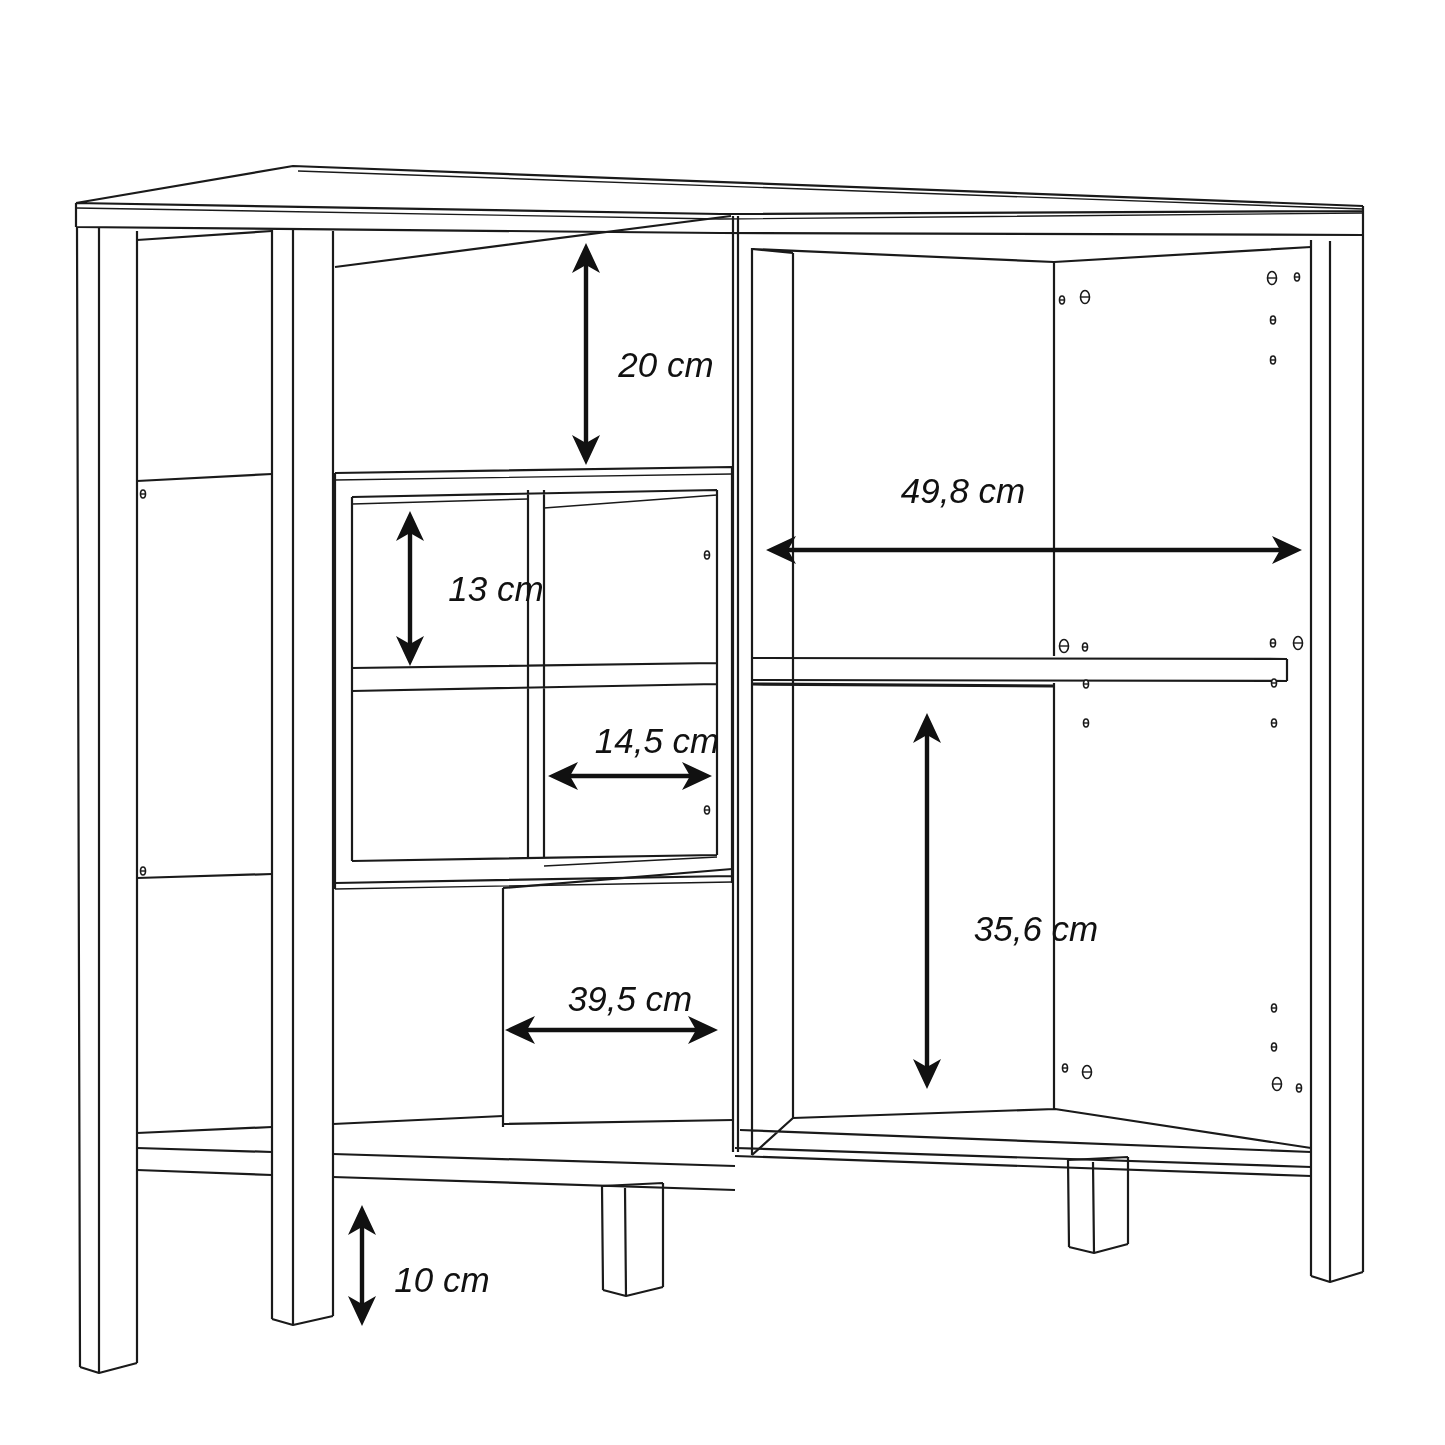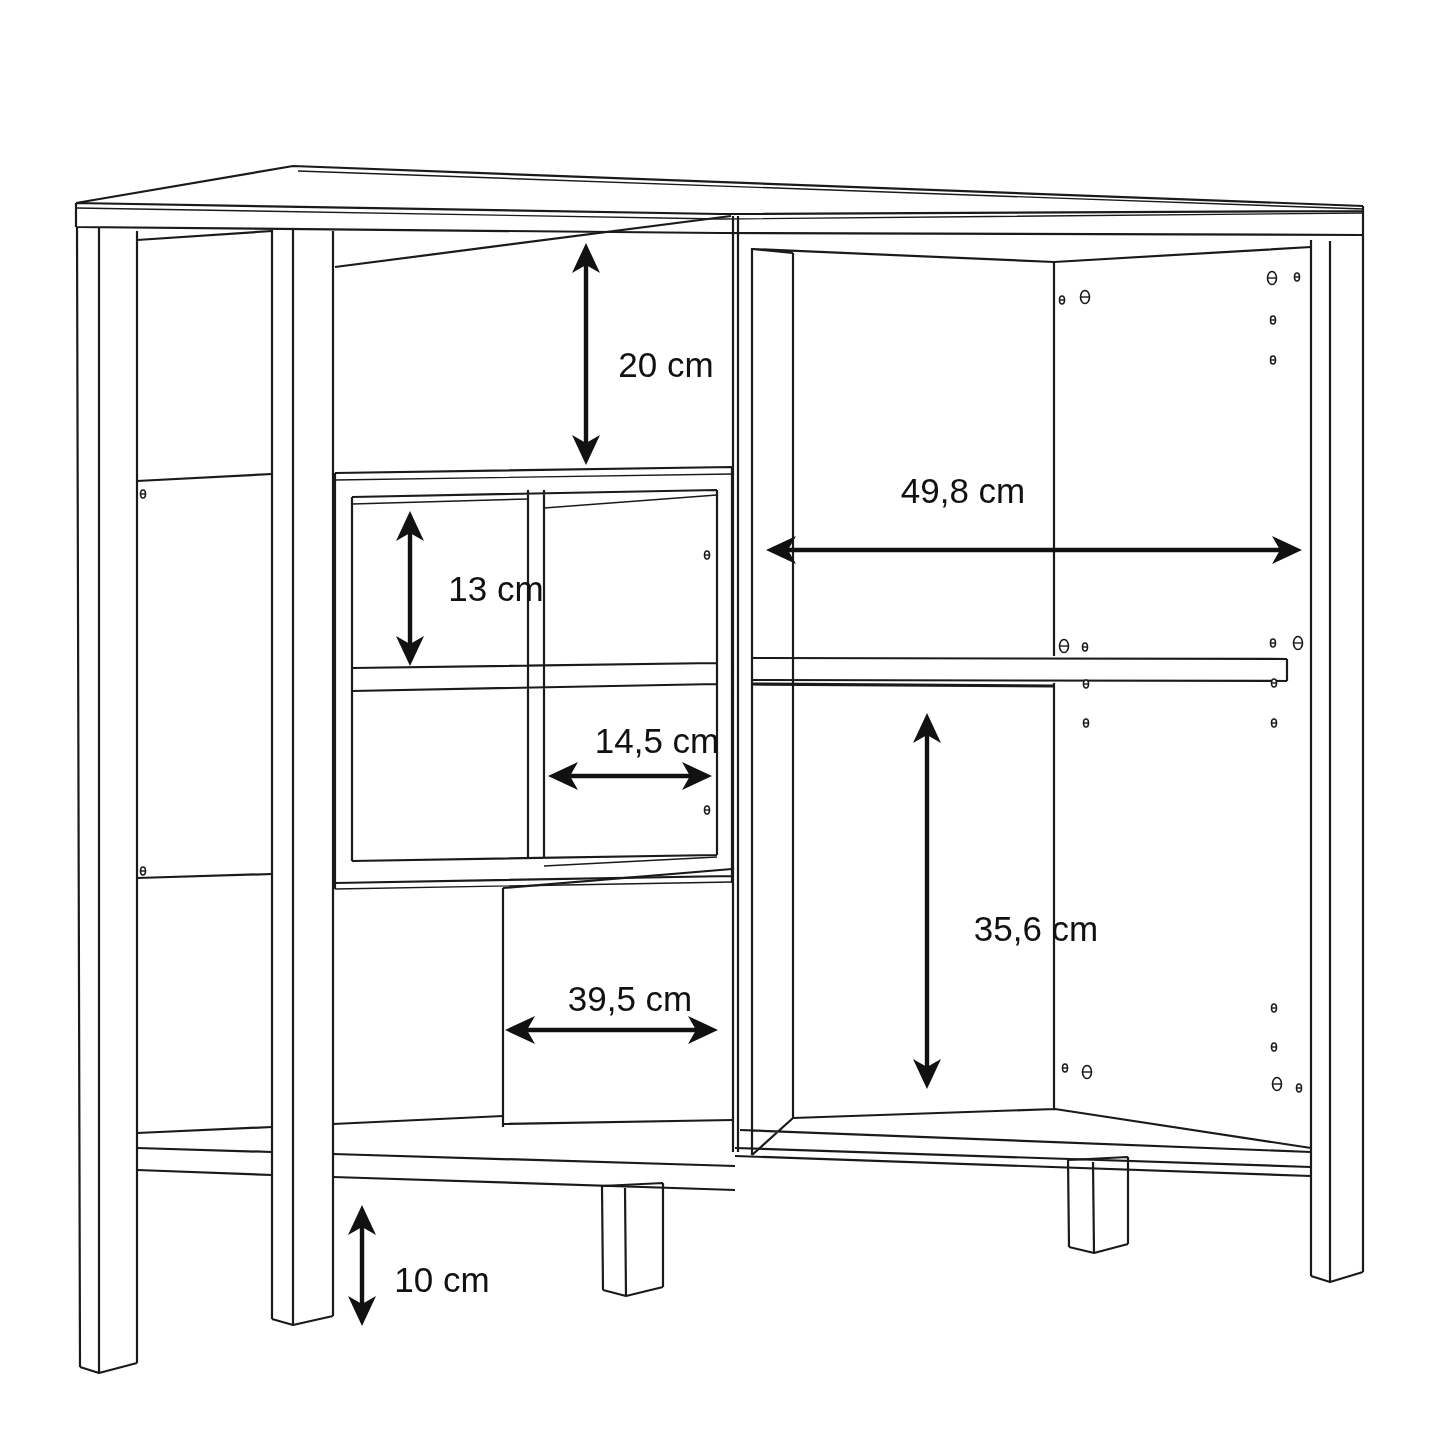--- a/index.html
+++ b/index.html
@@ -1,16 +1,16 @@
 <!DOCTYPE html>
 <html><head>
 <meta charset="utf-8">
 <style>
   html,body{margin:0;padding:0;background:#ffffff;}
-  .stage{width:1445px;height:1445px;position:relative;background:#ffffff;overflow:hidden;}
+  .stage{width:1445px;height:1445px;position:relative;background:#ffffff;overflow:hidden;font-style:italic;}
   svg{display:block;}
   .ln{fill:none;stroke:#1a1a1a;stroke-width:2.2;stroke-linecap:butt;stroke-linejoin:round;}
   .ln-thin{fill:none;stroke:#1a1a1a;stroke-width:1.4;}
   .ln-thick{fill:none;stroke:#1a1a1a;stroke-width:3.2;}
   .dim-shaft{stroke:#111111;stroke-width:4.4;fill:none;}
   .dim-head{fill:#111111;stroke:none;}
   .dim-label{font-family:"Liberation Sans","DejaVu Sans",sans-serif;font-size:35px;fill:#111111;}
   .hole{fill:#ffffff;stroke:#1a1a1a;stroke-width:1.6;}
   .hole-line{stroke:#1a1a1a;stroke-width:1.4;fill:none;}
 </style>

